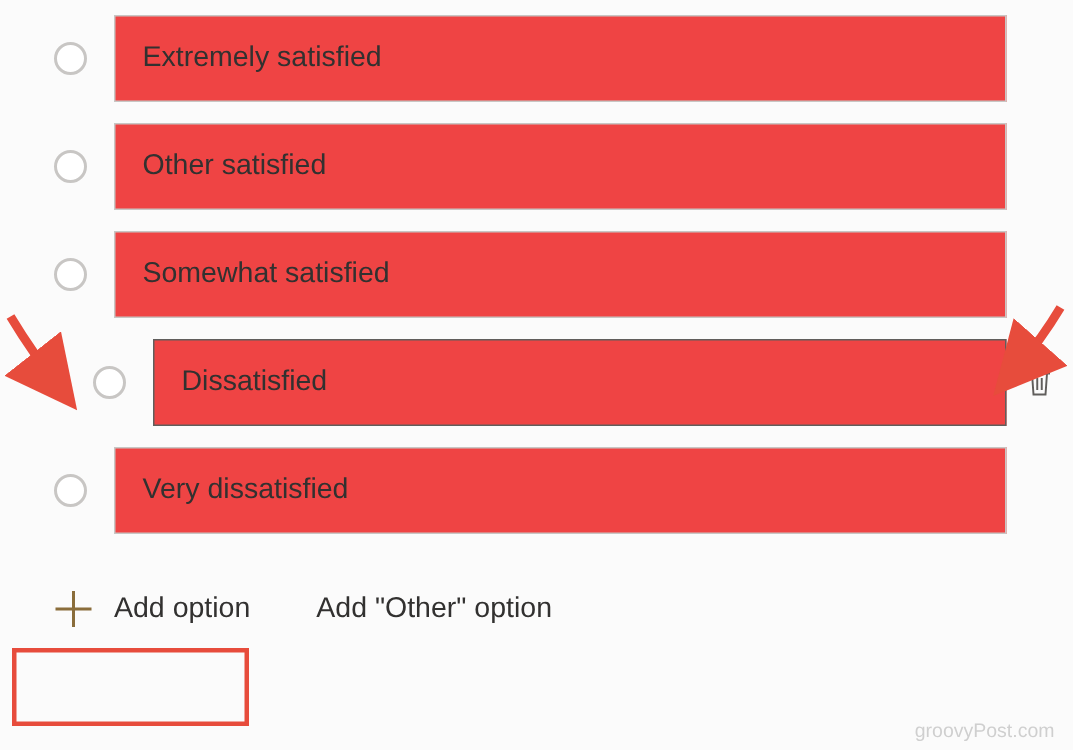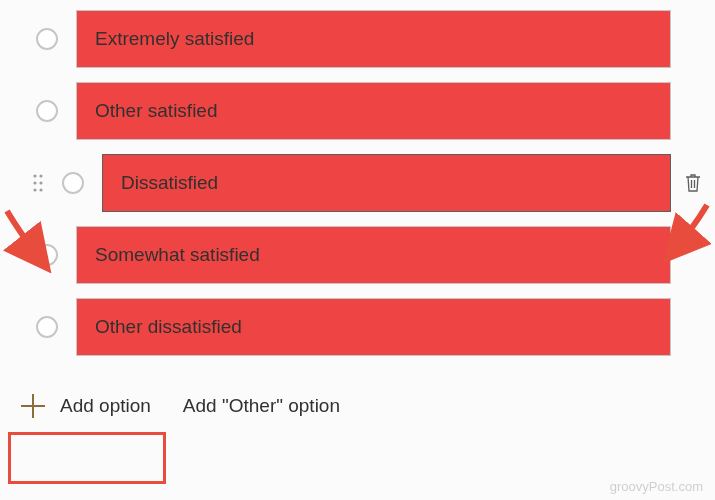--- a/index.html
+++ b/index.html
@@ -68,22 +68,22 @@
       cursor: pointer;
     }
     .delete-btn.visible { visibility: visible; }
     .delete-btn svg { stroke: #605e5c; fill: none; stroke-width: 1.3; }
     .row-right-pad { width: 44px; }
 
     .footer {
       display: flex;
       align-items: center;
       margin-top: 27px;
-      padding-left: 14px;
-      gap: 16px;
+      padding-left: 30px;
+      gap: 28px;
     }
     .add-option-btn {
       display: flex;
       align-items: center;
       gap: 14px;
       padding: 10px 12px 10px 6px;
       cursor: pointer;
       font-size: 19px;
       color: #323130;
     }
@@ -138,20 +138,26 @@
 
   <div class="option-row no-drag">
     <div class="radio-dot"></div>
     <div class="option-input">Extremely satisfied</div>
     <div class="row-right-pad"></div>
   </div>
 
   <div class="option-row no-drag">
     <div class="radio-dot"></div>
     <div class="option-input">Other satisfied</div>
+    <div class="row-right-pad"></div>
+  </div>
+
+  <div class="option-row no-drag">
+    <div class="radio-dot"></div>
+    <div class="option-input">Somewhat satisfied</div>
     <div class="row-right-pad"></div>
   </div>
 
   <div class="option-row">
     <div class="drag-handle visible">
       <svg width="12" height="20" viewBox="0 0 12 20">
         <circle cx="3" cy="3" r="1.6"></circle>
           <circle cx="9" cy="3" r="1.6"></circle>
         <circle cx="3" cy="10" r="1.6"></circle>
           <circle cx="9" cy="10" r="1.6"></circle>
@@ -163,27 +169,21 @@
     <div class="option-input editing">Dissatisfied</div>
     <div class="delete-btn visible">
       <svg width="20" height="22" viewBox="0 0 20 22">
         <path d="M3 5h14M8 5V3h4v2M5 5l1 14h8l1-14M8.5 8v8M11.5 8v8"></path>
       </svg>
     </div>
   </div>
 
   <div class="option-row no-drag">
     <div class="radio-dot"></div>
-    <div class="option-input">Somewhat satisfied</div>
-    <div class="row-right-pad"></div>
-  </div>
-
-  <div class="option-row no-drag">
-    <div class="radio-dot"></div>
-    <div class="option-input">Other dissatisfied</div>
+    <div class="option-input">Very dissatisfied</div>
     <div class="row-right-pad"></div>
   </div>
 
 </div>
 
 <div class="footer">
   <div class="add-option-btn">
     <span class="plus-icon"></span>
     <span>Add option</span>
   </div>

